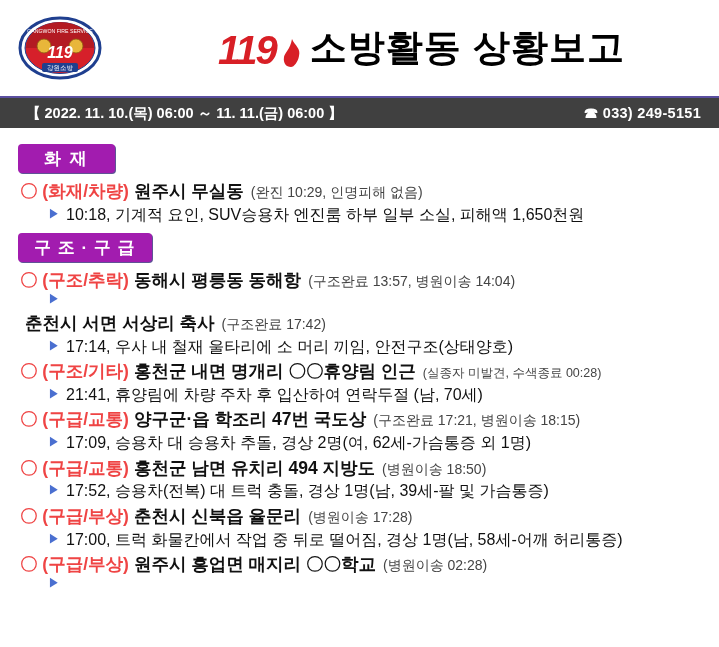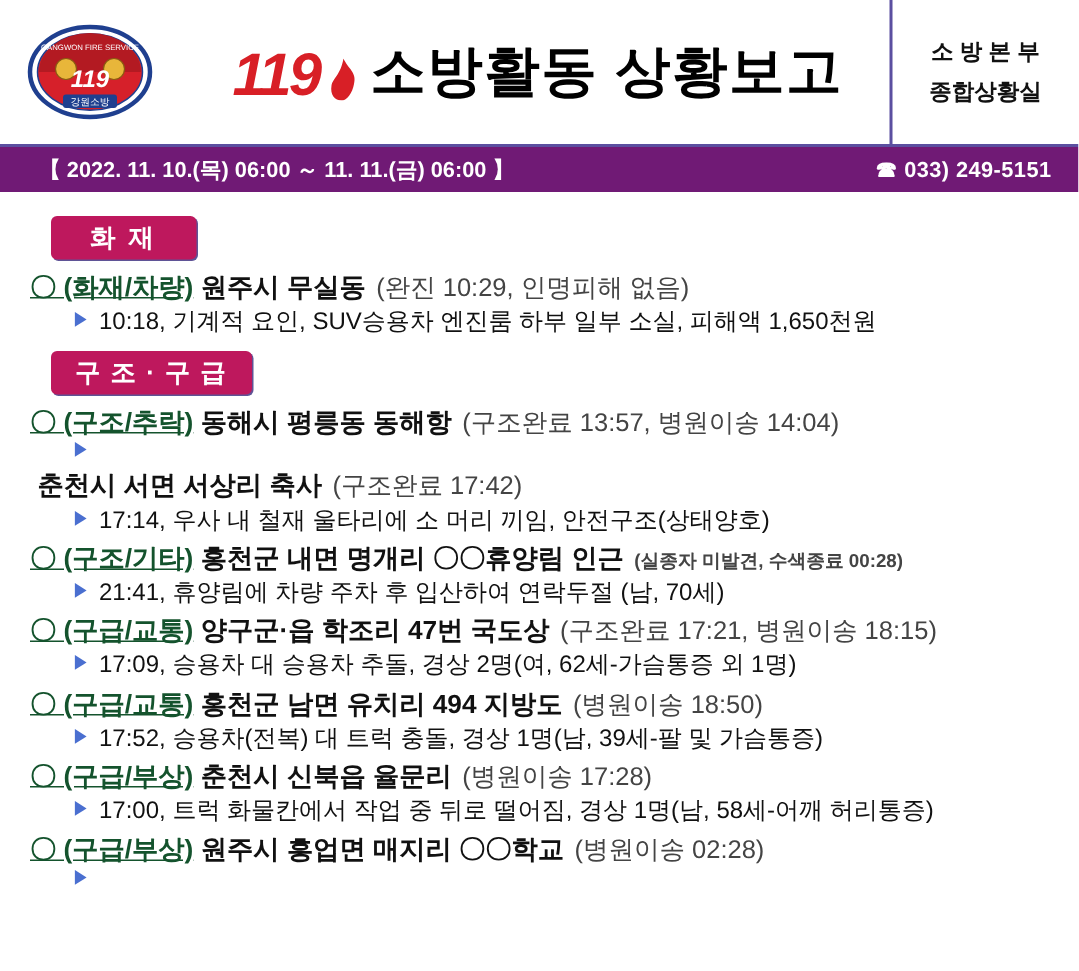--- a/index.html
+++ b/index.html
@@ -77,79 +77,78 @@
     justify-content: center;
     gap: 8px;
     font-size: 15px;
     font-weight: 700;
     color: #111;
   }
 
   
   .periodbar {
     height: 30px;
-    background: #701a75;
+    background: #404040;
     color: #ffffff;
     display: flex;
     align-items: center;
     justify-content: space-between;
     padding: 0 18px 0 26px;
     font-size: 14.5px;
     font-weight: 700;
     box-sizing: border-box;
   }
   .periodbar .phone { letter-spacing: 0.3px; margin-left: 21px; }
 
   
   .content {
     padding: 10px 12px 0 16px;
   }
   .section-tag {
     display: inline-block;
-    background: #be185d;
+    background: #a21caf;
     color: #ffffff;
     font-size: 17px;
     font-weight: 700;
     border-radius: 4px;
     padding: 3px 26px;
-    margin: 6px 0 6px 18px;
+    margin: 6px 0 6px 2px;
     letter-spacing: 2px;
     box-shadow: 1px 1px 0 #5f5396;
   }
   .section-tag.second { padding: 3px 16px; letter-spacing: 1px; text-align: center; }
 
   .item {
     margin: 0 0 1px 0;
   }
   .line1 {
     display: flex;
     align-items: baseline;
     font-size: 17.5px;
     line-height: 1.42;
     padding-left: 4px;
   }
   .cat {
     font-weight: 700;
-    color: #14532d;
+    color: #ef4444;
     white-space: nowrap;
-    text-decoration: underline;
   }
   .place {
     font-weight: 700;
     color: #111;
     margin-left: 5px;
     white-space: nowrap;
   }
   .status {
     color: #444;
-    font-size: 17px;
+    font-size: 14px;
     margin-left: 7px;
     white-space: nowrap;
   }
-  .status.small { font-size: 12.5px; font-weight: bold; }
+  .status.small { font-size: 12.5px; }
 
   .line2 {
     display: flex;
     align-items: baseline;
     font-size: 16px;
     line-height: 1.4;
     padding-left: 32px;
     color: #111;
   }
   .tri {
@@ -186,24 +185,20 @@
   <div class="title-wrap">
     <span class="logo119">119</span>
     <span class="flame">
       <svg width="20" height="28" viewBox="0 0 20 28">
         <path d="M10 0 C13 7 19 9 17 17 C16 23 12 28 9 28 C4 28 1 24 2 18 C3 13 8 11 10 0 Z" fill="#d81f26"></path>
       </svg>
     </span>
     <span class="main-title">소방활동 상황보고</span>
   </div>
 
-  <div class="hq-box">
-    <div>소 방 본 부</div>
-    <div>종합상황실</div>
-  </div>
 </div>
 
 <div class="periodbar">
   <span>【 2022. 11. 10.(목) 06:00 ～ 11. 11.(금) 06:00 】</span>
   <span class="phone">☎ 033) 249-5151</span>
 </div>
 
 <div class="content">
 
   <div>

